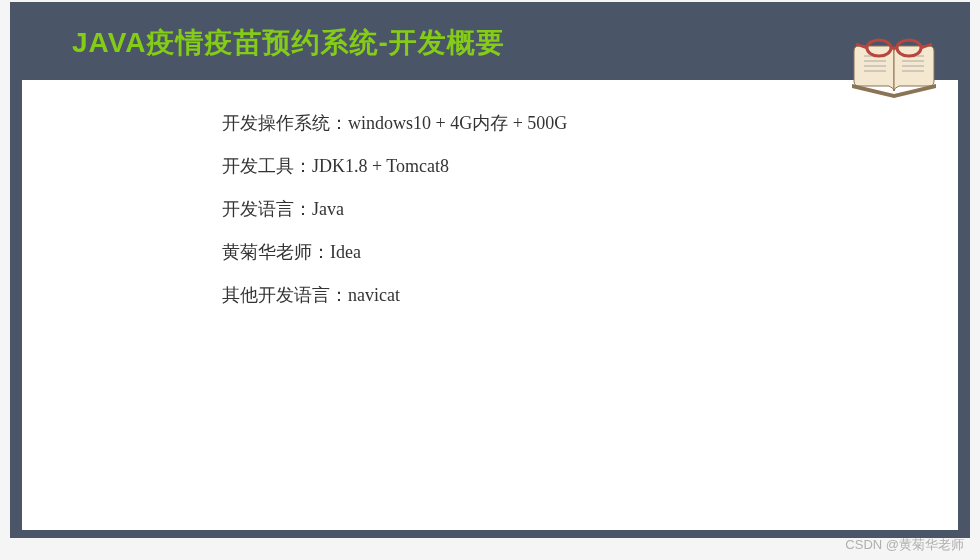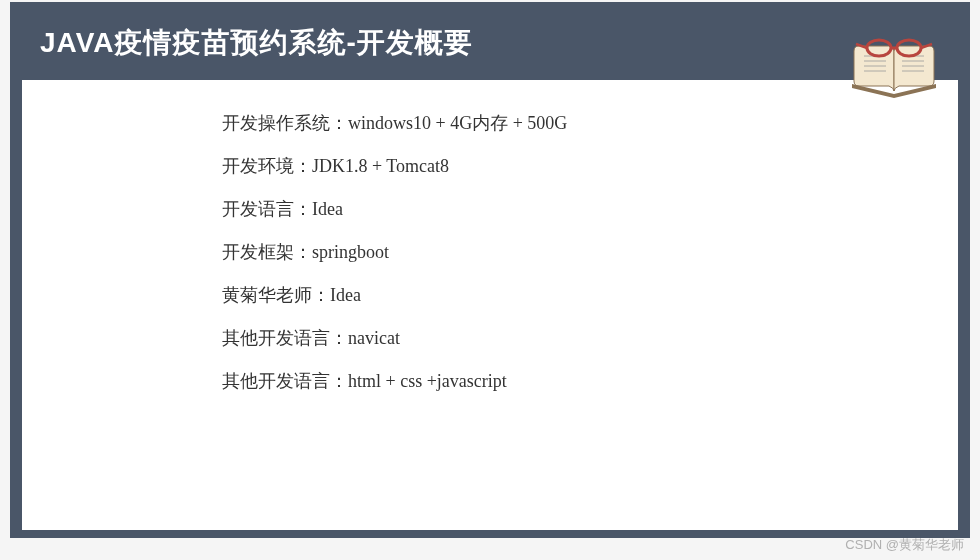--- a/index.html
+++ b/index.html
@@ -19,24 +19,25 @@
       height: 536px;
       margin: 2px auto;
       background: #4a5668;
       padding: 10px;
       position: relative;
     }
     .header {
       padding: 12px 20px 18px 20px;
     }
     .title {
-      color: #ffffff;
+      color: #84cc16;
       font-size: 28px;
       font-weight: bold;
       letter-spacing: 1px;
+      margin-left: 32px;
     }
     .content-area {
       background: #ffffff;
       margin: 0 2px 2px 2px;
       height: 450px;
       padding: 30px 40px 38px 200px;
     }
     .content-line {
       font-size: 18px;
       color: #333333;
@@ -84,22 +85,20 @@
       <ellipse cx="35" cy="22" rx="12" ry="8" fill="none" stroke="#b8453e" stroke-width="3"></ellipse>
       <ellipse cx="65" cy="22" rx="12" ry="8" fill="none" stroke="#b8453e" stroke-width="3"></ellipse>
       <line x1="47" y1="22" x2="53" y2="22" stroke="#b8453e" stroke-width="3"></line>
       <line x1="23" y1="22" x2="12" y2="18" stroke="#b8453e" stroke-width="2.5"></line>
       <line x1="77" y1="22" x2="88" y2="18" stroke="#b8453e" stroke-width="2.5"></line>
     </svg>
   </div>
 
   <div class="content-area">
     <div class="content-line">开发操作系统：windows10 + 4G内存 + 500G</div>
-    <div class="content-line">开发环境：JDK1.8 + Tomcat8</div>
-    <div class="content-line">开发语言：Idea</div>
-    <div class="content-line">开发框架：springboot</div>
+    <div class="content-line">开发工具：JDK1.8 + Tomcat8</div>
+    <div class="content-line">开发语言：Java</div>
     <div class="content-line">黄菊华老师：Idea</div>
     <div class="content-line">其他开发语言：navicat</div>
-    <div class="content-line">其他开发语言：html + css +javascript</div>
   </div>
 </div>
 
 <div class="watermark">CSDN @黄菊华老师</div>
 
 </body></html>

